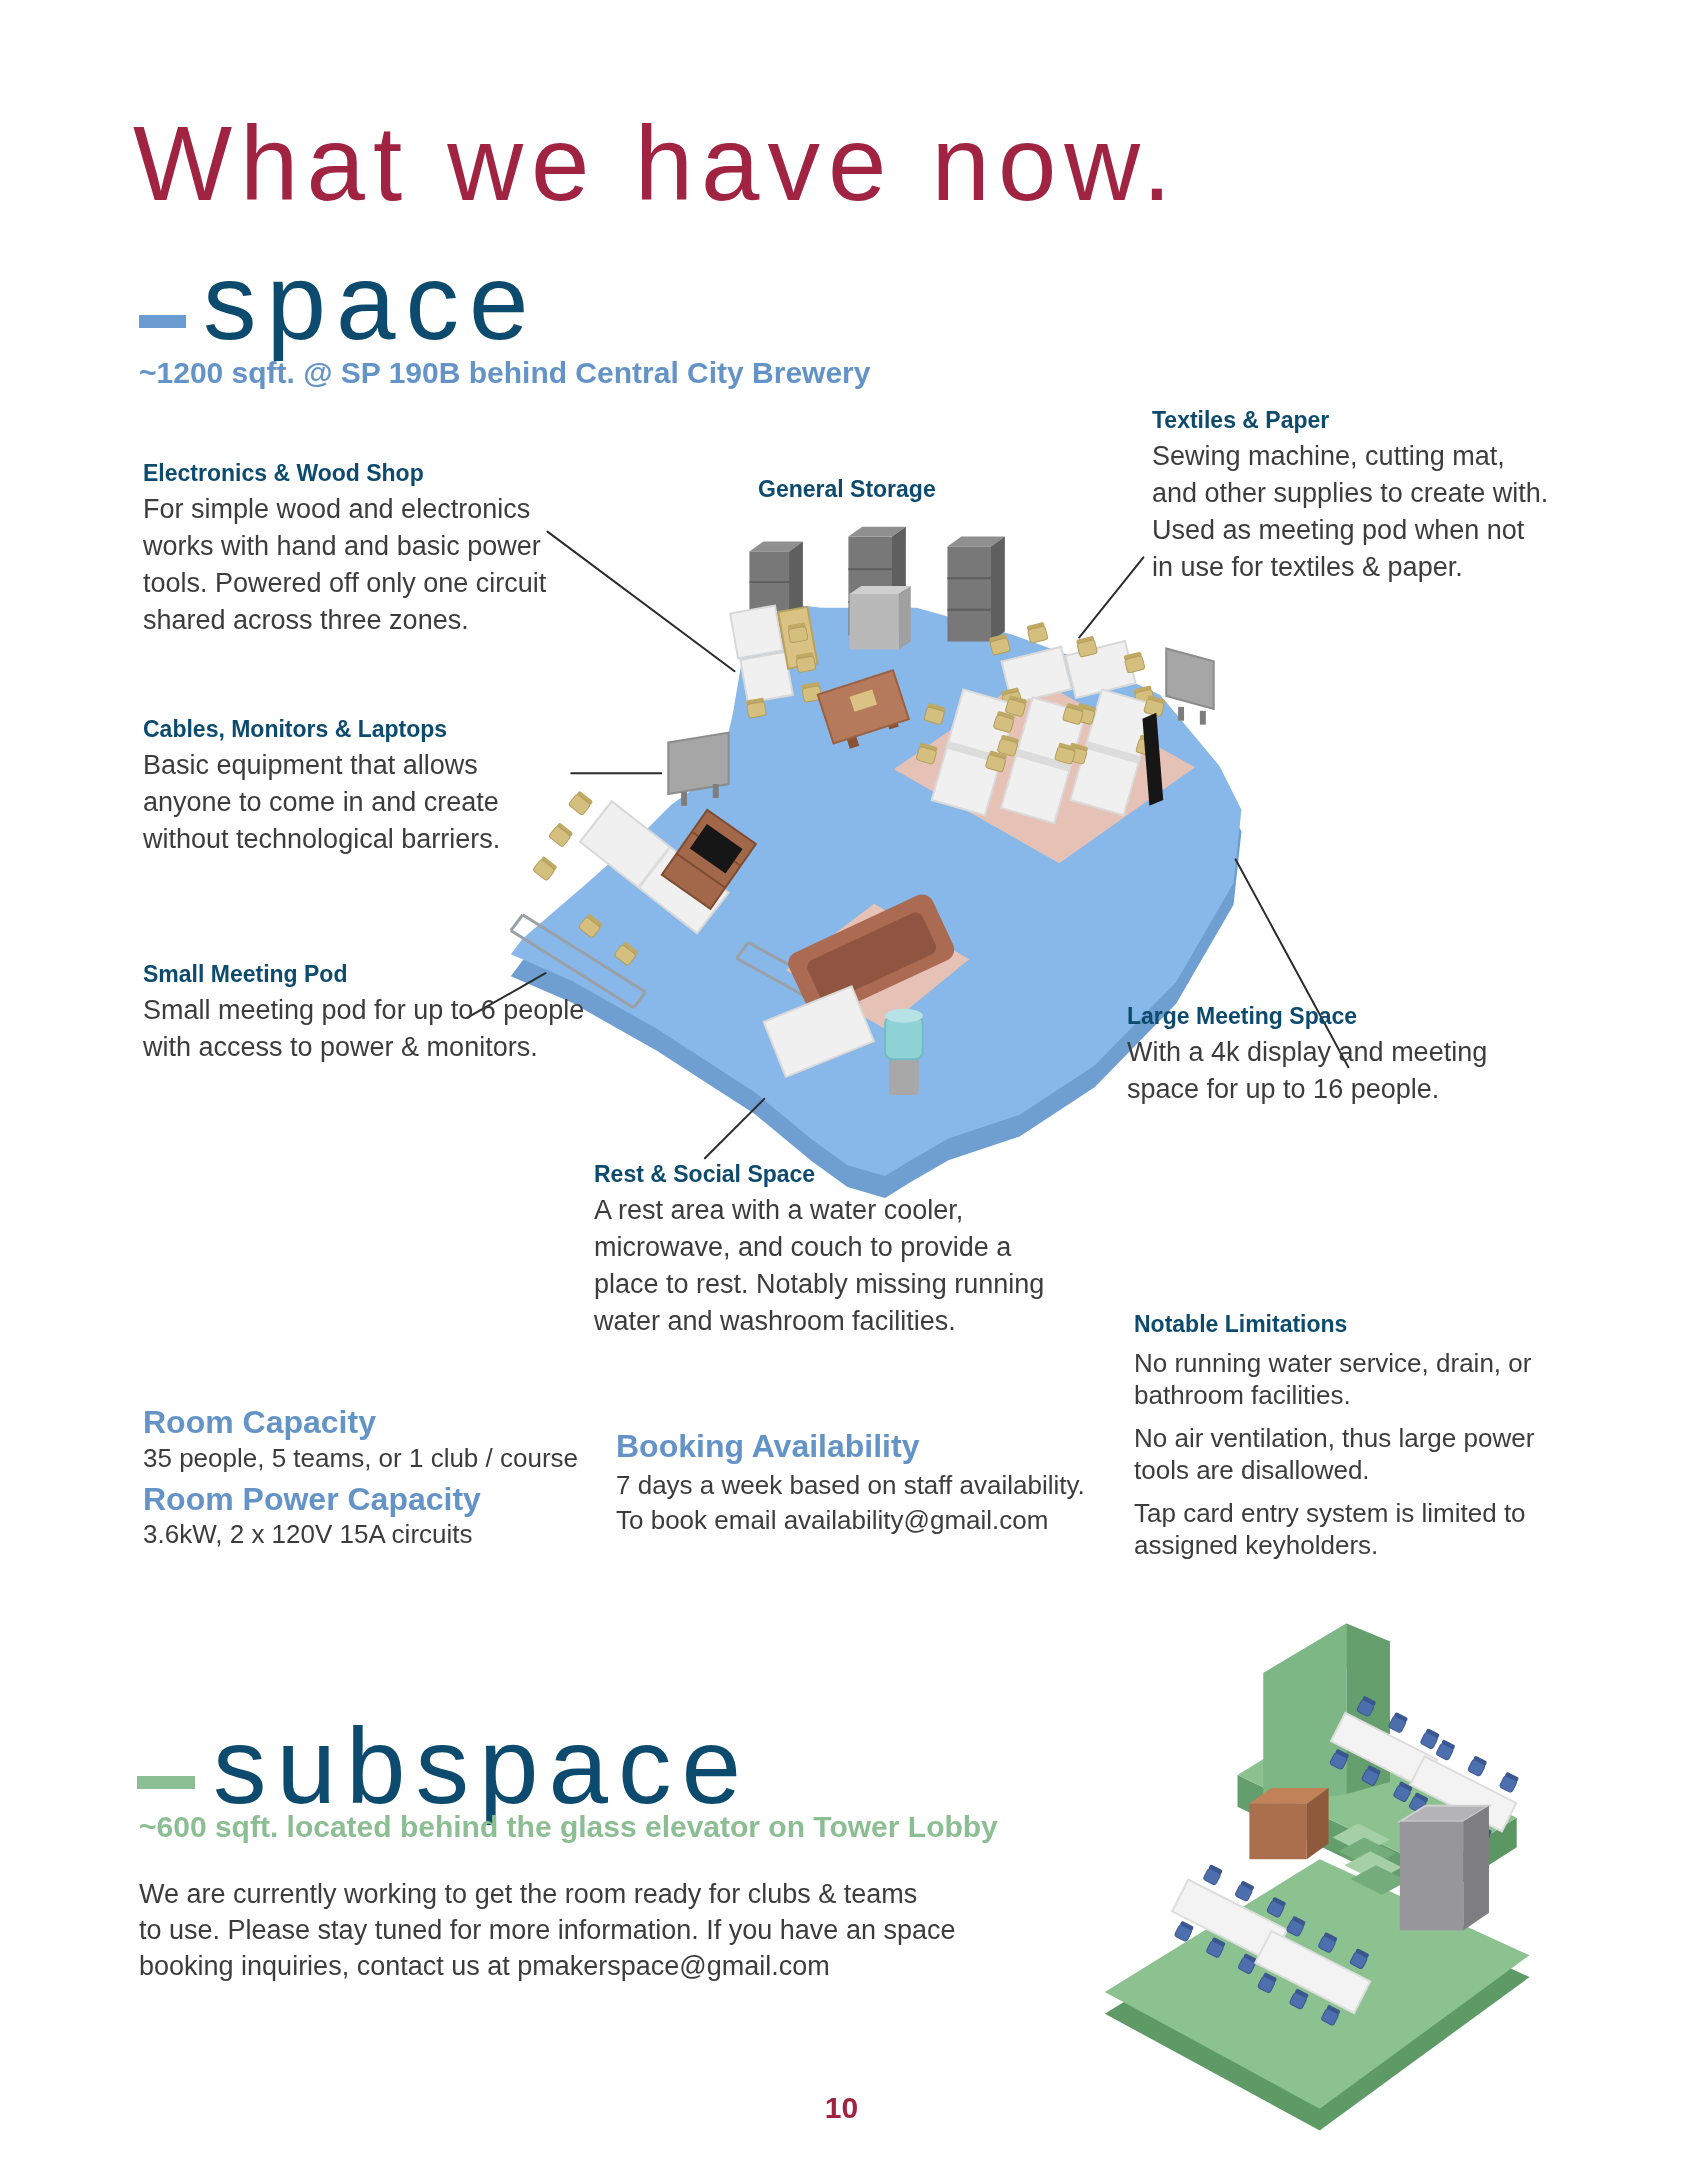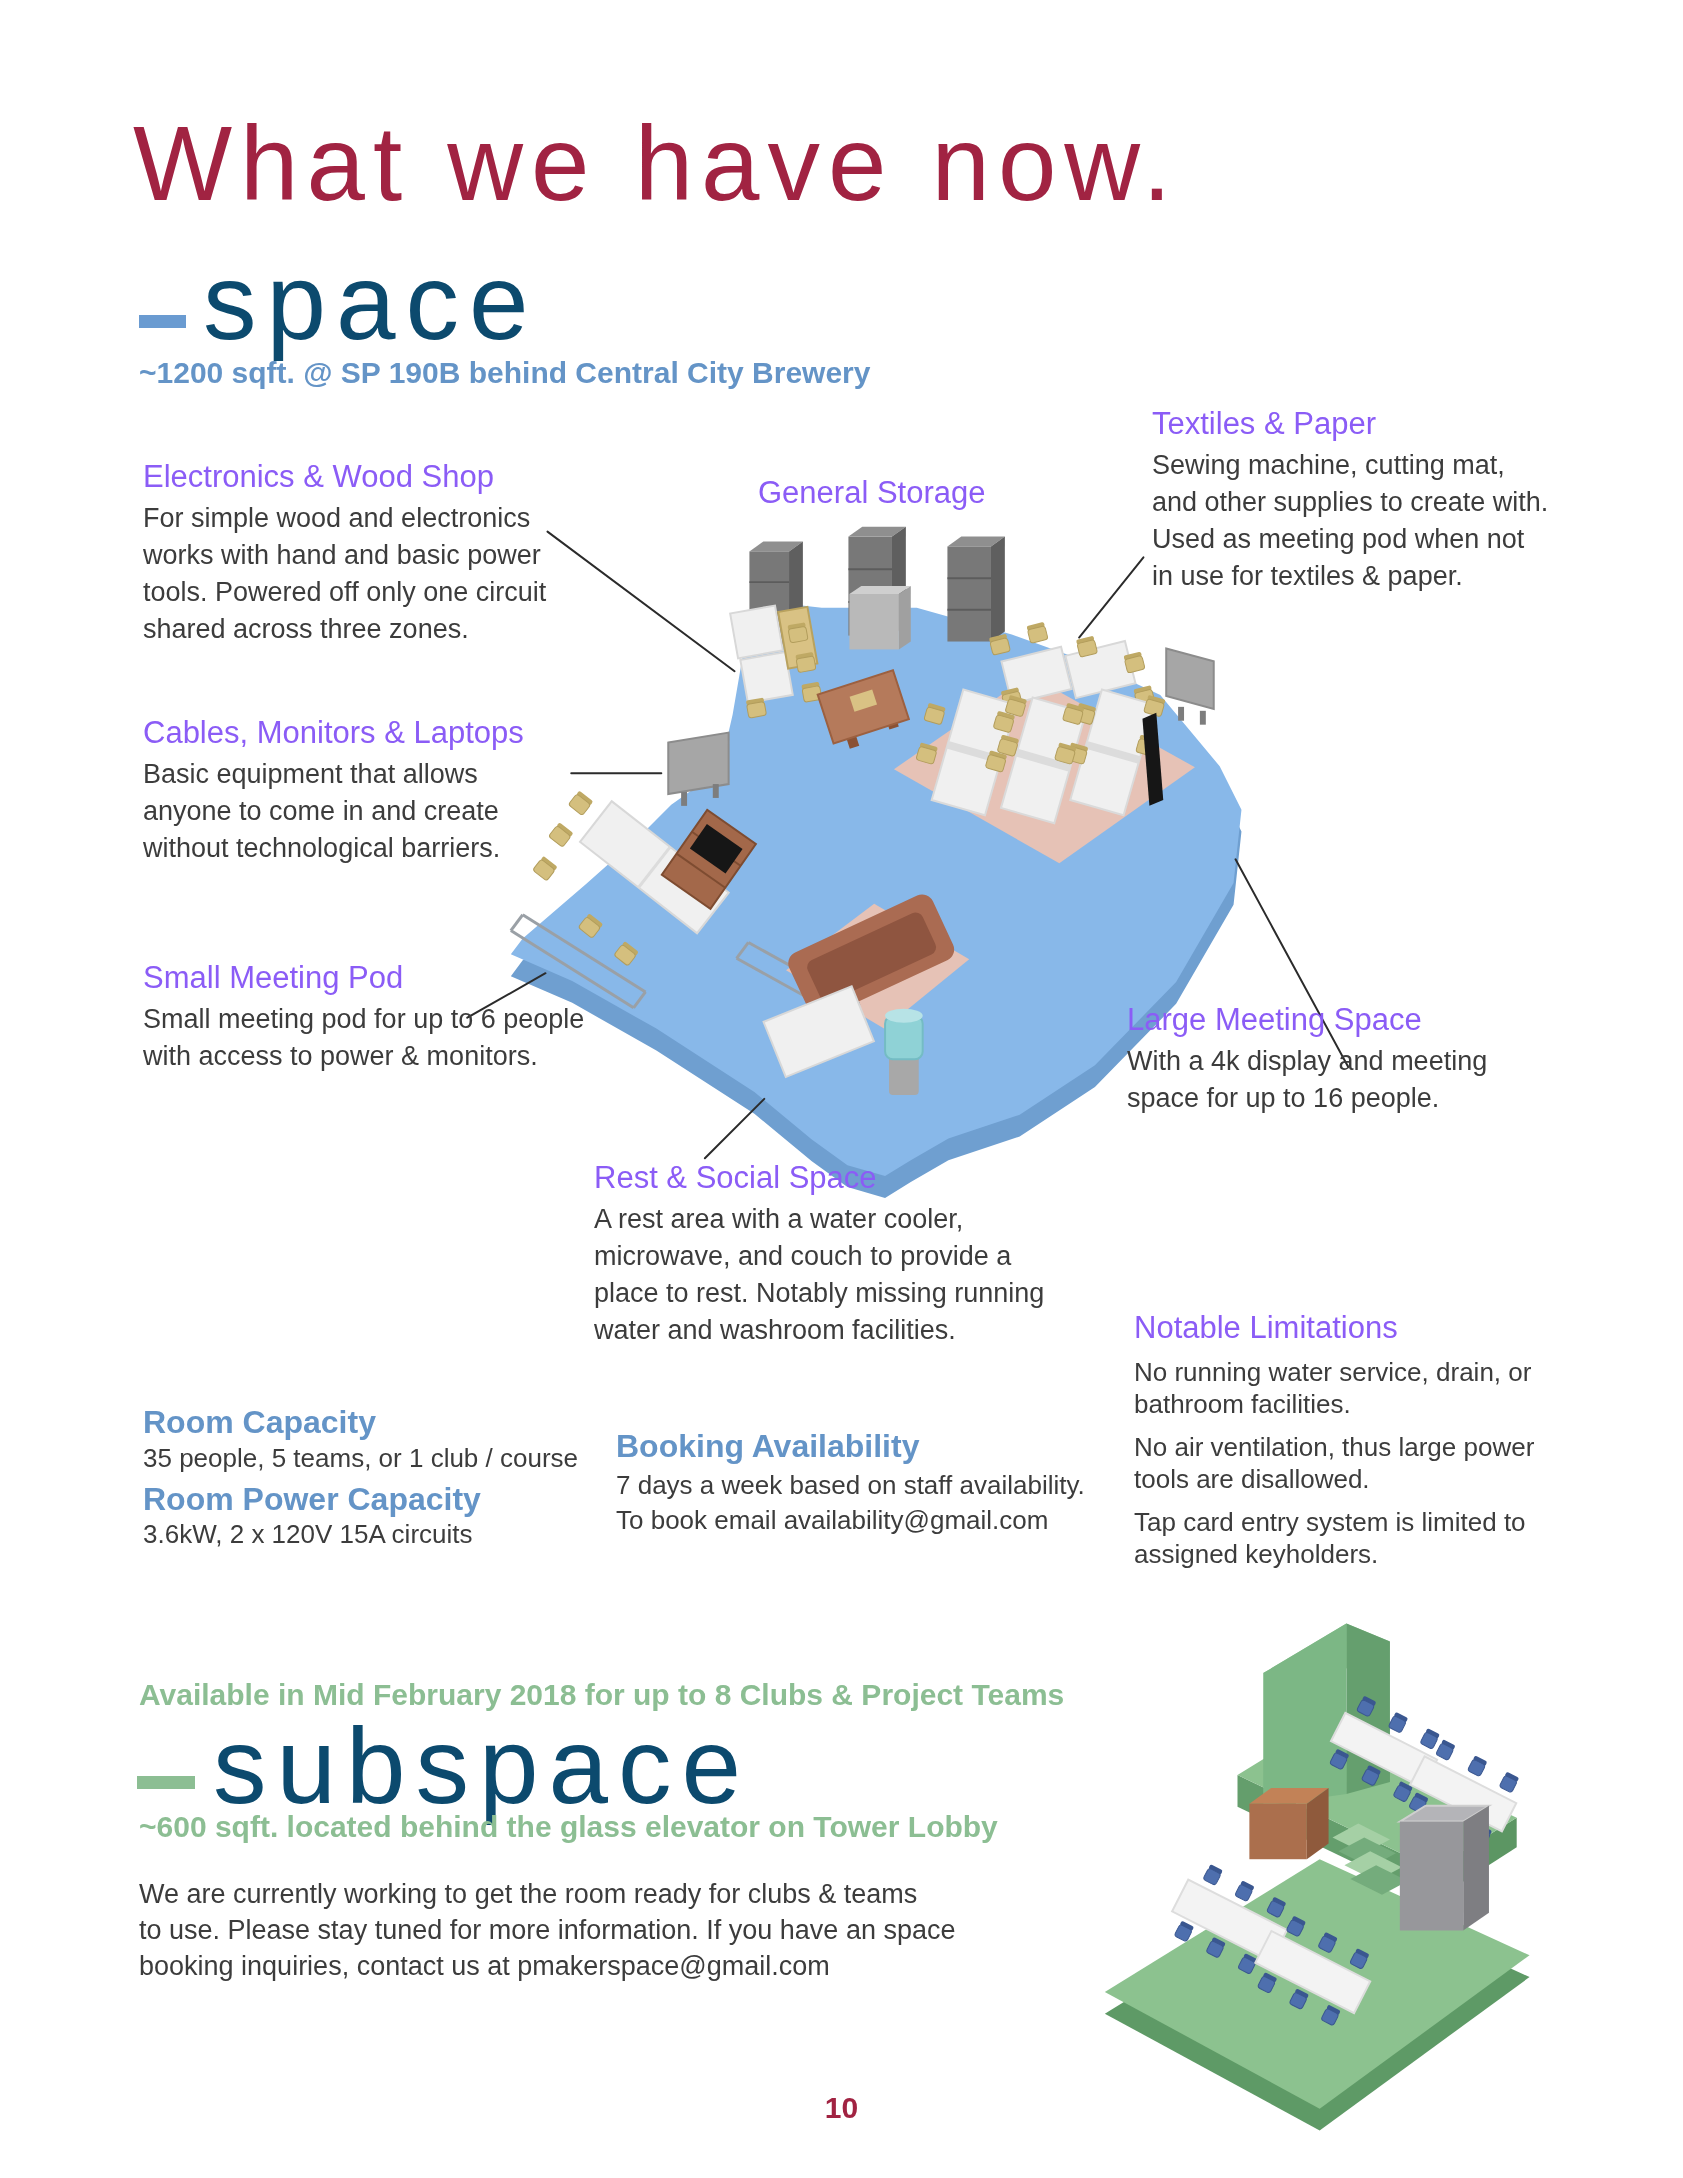--- a/index.html
+++ b/index.html
@@ -7,21 +7,21 @@
         font-family:"Liberation Sans",sans-serif;border-radius:20px;}
   .abs{position:absolute;}
   .art{position:absolute;left:0;top:0;width:1683px;height:2178px;}
   .title{font-size:105px;font-weight:200;letter-spacing:8px;color:#a12342;line-height:1;}
   .wordmark{font-size:107px;font-weight:200;letter-spacing:10px;color:#0c4a6e;line-height:1;}
   .ubar{position:absolute;height:13px;}
   .ubar.blue{background:#6a9bd1;}
   .ubar.green{background:#8cbe93;}
   .sub-blue{font-size:30px;font-weight:700;color:#6494c7;}
   .sub-green{font-size:30px;font-weight:700;color:#8cbe93;}
-  .h-blue{font-size:31px;font-weight:400;color:#8b5cf6;line-height:1.05;}
+  .h-blue{font-size:23px;font-weight:700;color:#0c4a6e;line-height:1.05;}
   .h-stat{font-size:32px;font-weight:700;color:#6494c7;line-height:1.05;}
   .body-txt{font-size:27px;color:#3c3c3c;line-height:37px;white-space:pre-line;margin-top:6px;}
   .body-tight{font-size:26px;color:#3c3c3c;line-height:32px;white-space:pre-line;}
   .lim-item{margin-top:11px;}
   .stat-val{font-size:26px;color:#3c3c3c;line-height:31px;white-space:nowrap;margin-top:3px;}
   .book-line{font-size:26px;color:#3c3c3c;line-height:27px;margin-top:8px;white-space:nowrap;}
   .sub-body{font-size:27px;color:#3c3c3c;line-height:36px;white-space:pre-line;}
   .pagenum{font-size:30px;font-weight:700;color:#a12342;text-align:center;width:100%;}
 </style>
 </head>
@@ -340,21 +340,20 @@
     <div class="h-stat" style="margin-top:9px;">Room Power Capacity</div>
     <div class="stat-val">3.6kW, 2 x 120V 15A circuits</div>
   </div>
 
   <div class="abs" style="left:616px;top:1430px;">
     <div class="h-stat">Booking Availability</div>
     <div class="book-line">7 days a week based on staff availability.</div>
     <div class="book-line">To book email availability@gmail.com</div>
   </div>
 
-  <div class="abs sub-green" style="left:139px;top:1678px;">Available in Mid February 2018 for up to 8 Clubs &amp; Project Teams</div>
   <div class="ubar green" style="left:137px;top:1776px;width:58px;"></div>
   <div class="abs wordmark" style="left:213px;top:1713px;">subspace</div>
   <div class="abs sub-green" style="left:139px;top:1810px;">~600 sqft. located behind the glass elevator on Tower Lobby</div>
   <div class="abs sub-body" style="left:139px;top:1876px;width:851px;">We are currently working to get the room ready for clubs &amp; teams
 to use. Please stay tuned for more information. If you have an space
 booking inquiries, contact us at pmakerspace@gmail.com</div>
 
   <div class="abs pagenum" style="left:0;top:2091px;">10</div>
 
 </div>

